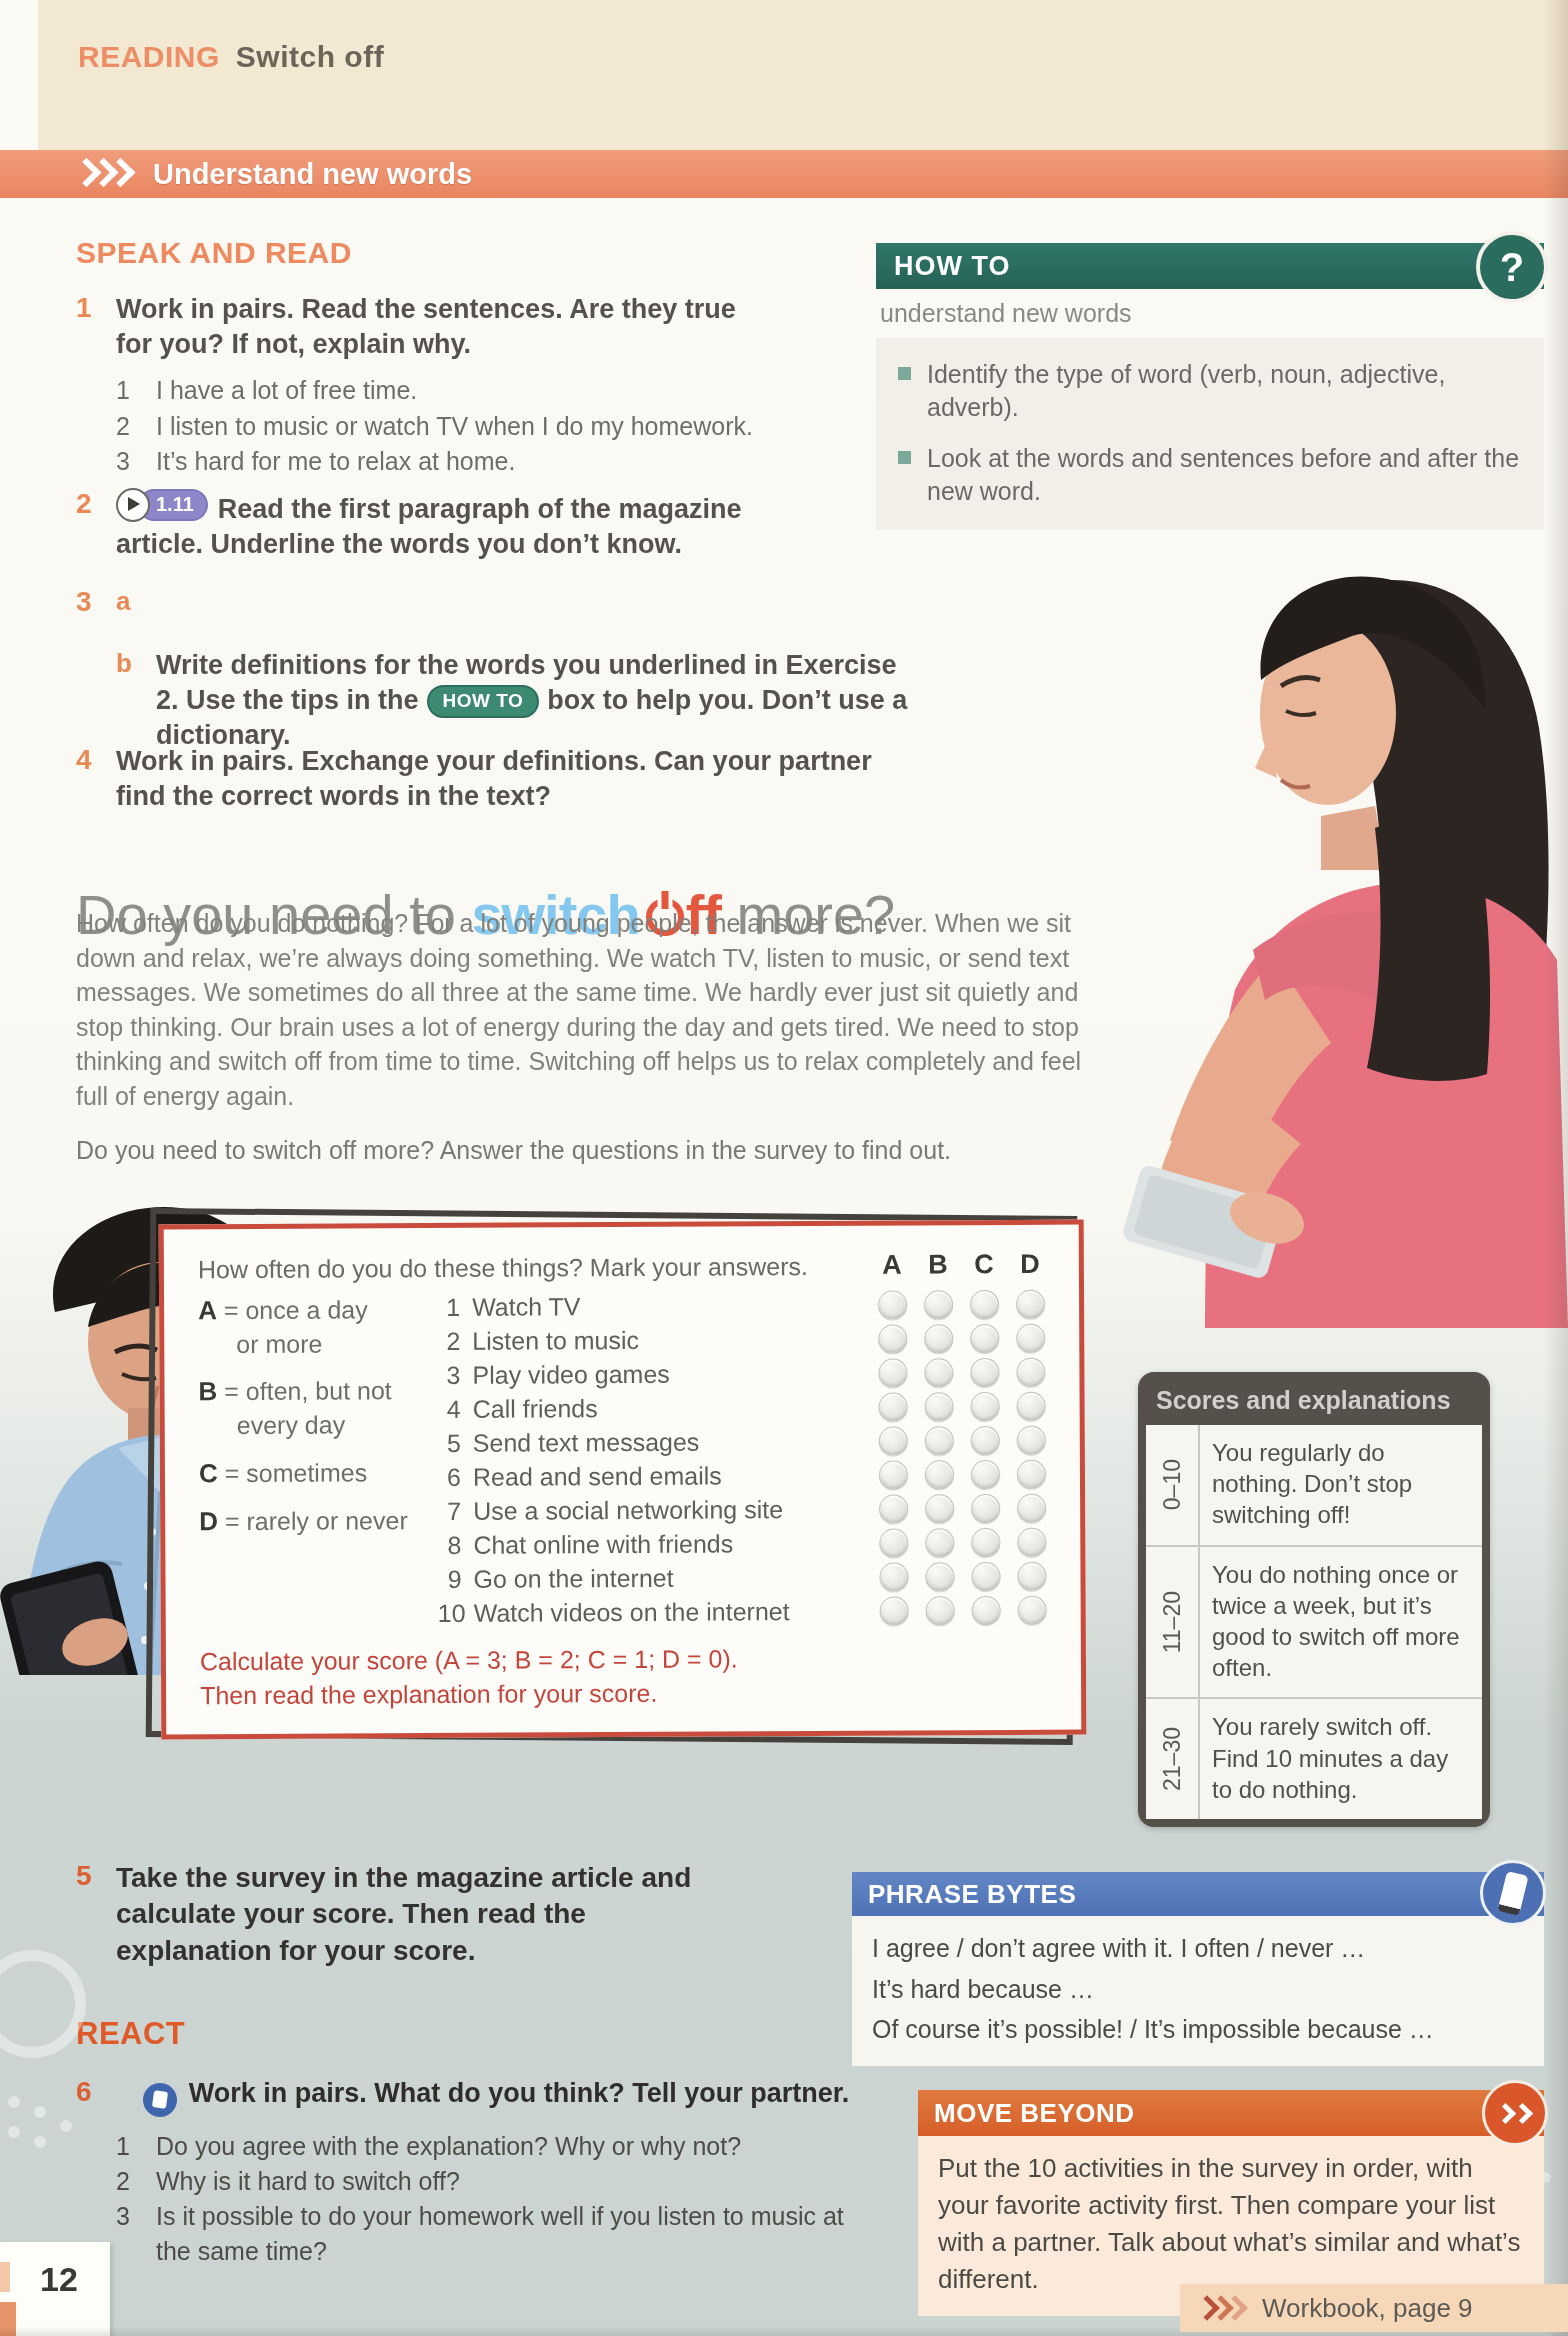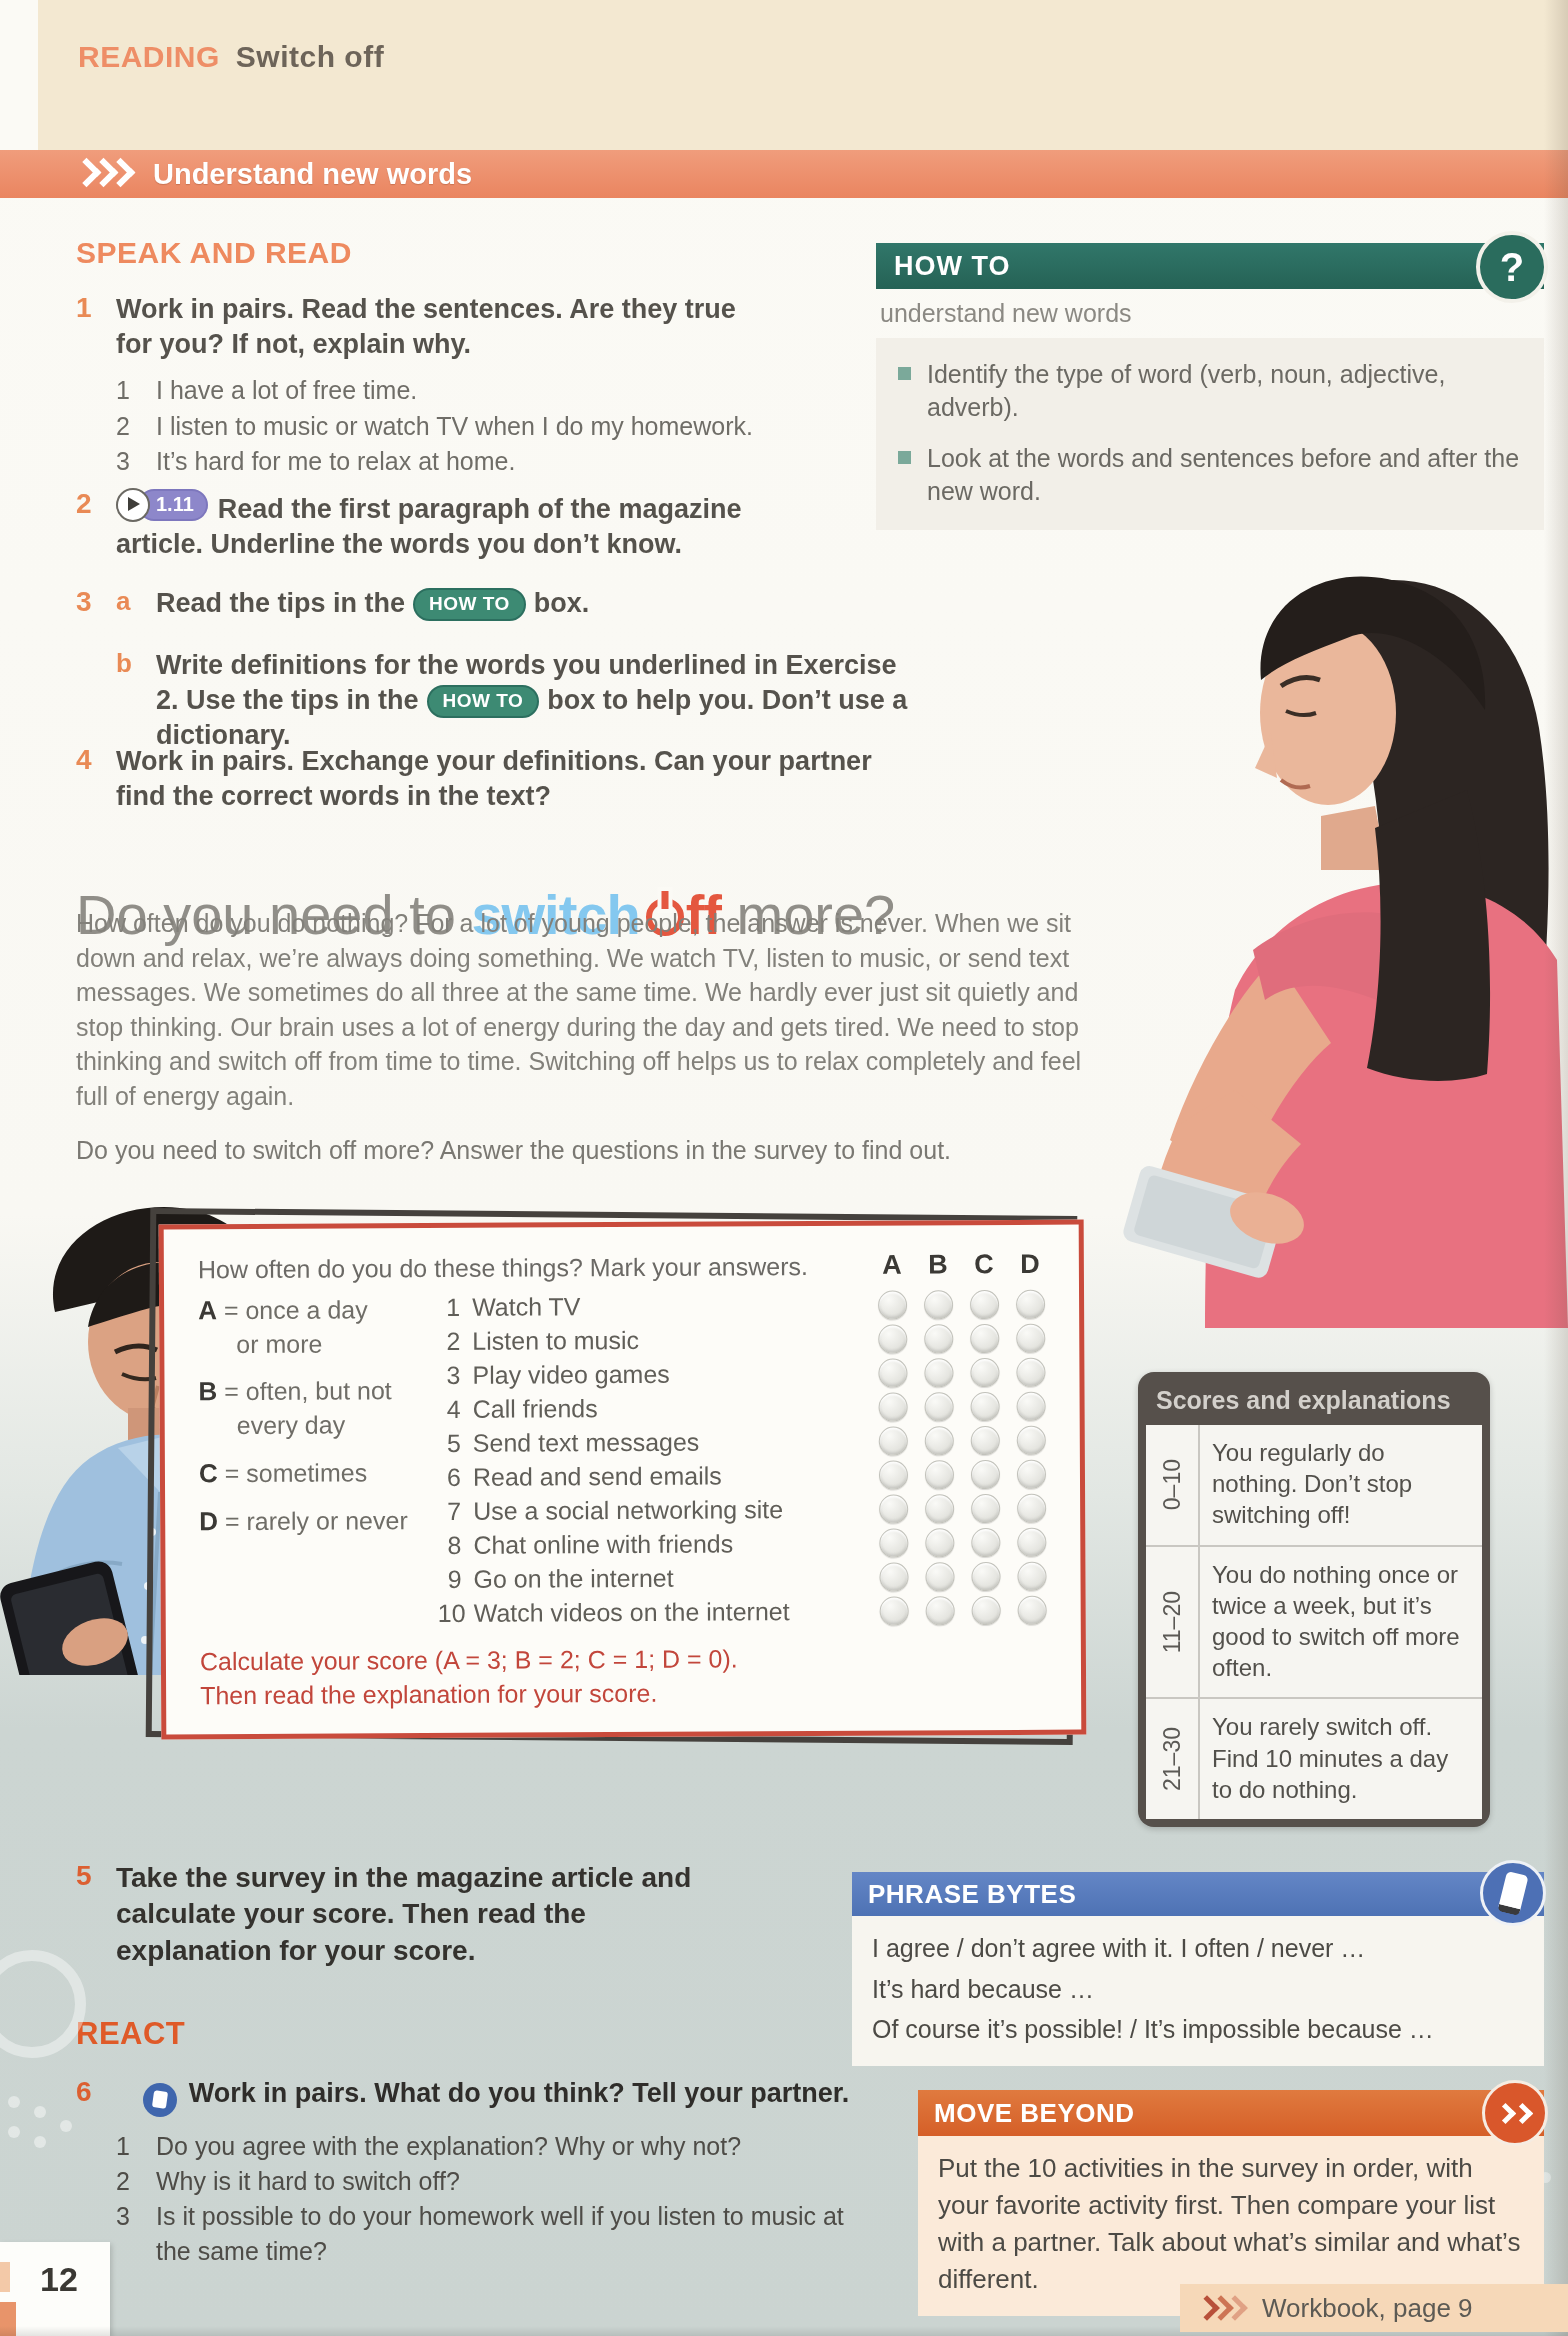--- a/index.html
+++ b/index.html
@@ -244,23 +244,20 @@
       <span class="audio-badge">
           <span class="play-circle"></span>
           <span class="audio-pill">1.11</span>
         </span><span>Read the first paragraph of the magazine article. Underline the words you don’t know.</span>
     </div>
   </div>
 
   <div class="abs ex ex3a">
     <span class="ex-num">3</span>
     <span class="sub-letter">a</span>
-    <div class="ex-body">
-      <span>Read the tips in the</span><span class="howto-pill">HOW TO</span><span>box.</span>
-    </div>
   </div>
 
   <div class="abs ex ex3b">
     <span class="ex-num">3</span>
     <span class="sub-letter">b</span>
     <div class="ex-body" style="width:760px;">
       <span>Write definitions for the words you underlined in Exercise 2. Use the tips in the</span><span class="howto-pill">HOW TO</span><span>box to help you. Don’t use a dictionary.</span>
     </div>
   </div>
 

